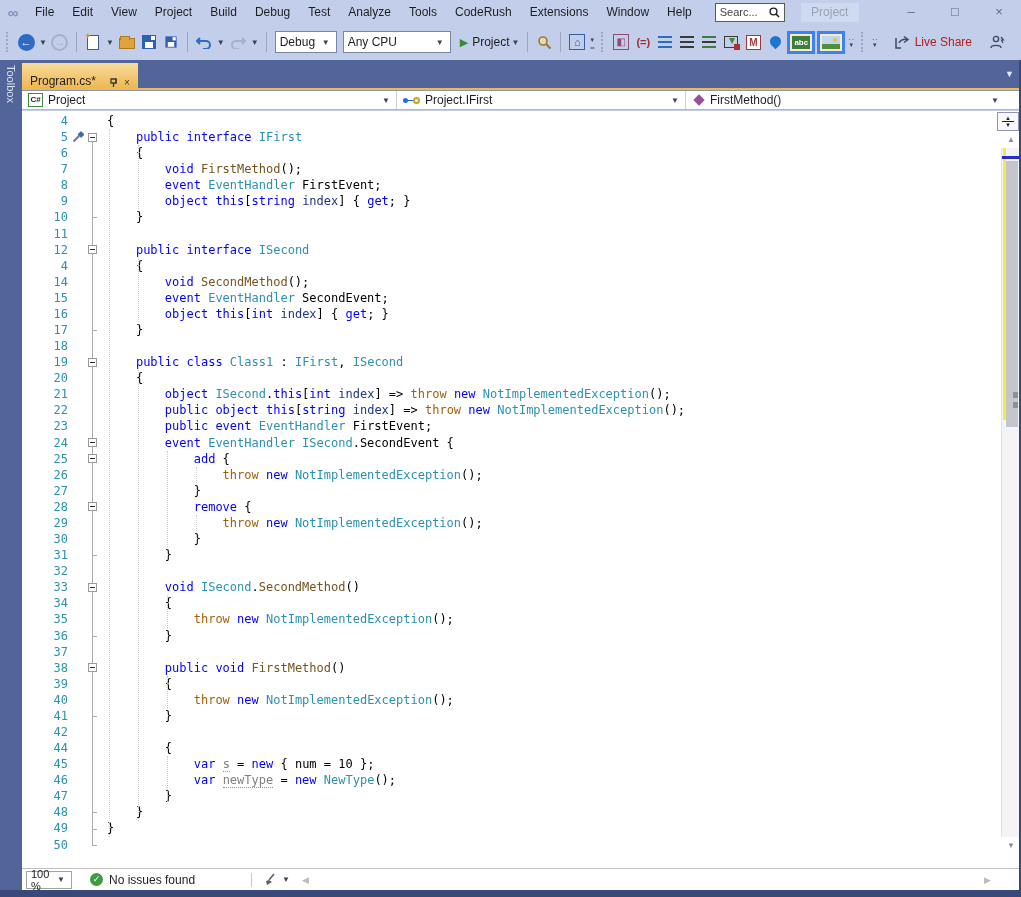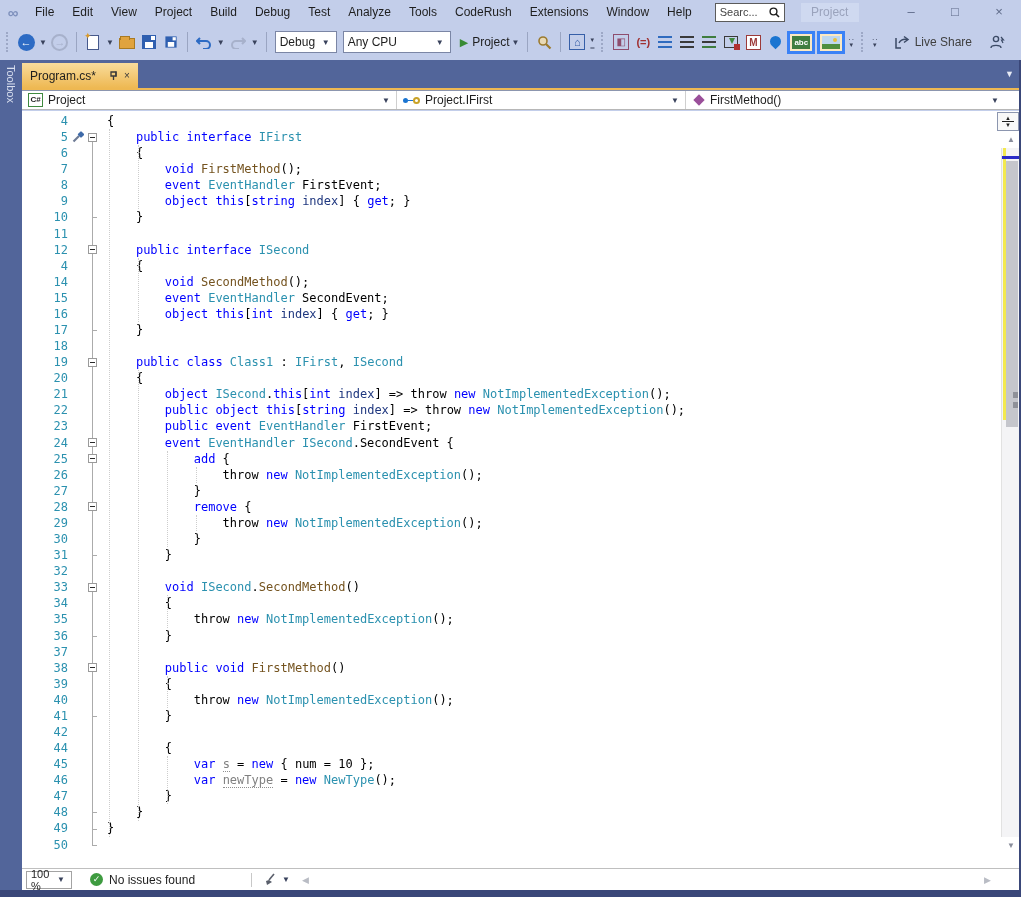--- a/index.html
+++ b/index.html
@@ -44,27 +44,27 @@
   .importbox:before{content:"";position:absolute;left:4px;top:1px;border-left:3px solid transparent;border-right:3px solid transparent;border-top:6px solid #3F8A3F;}
   .importbox:after{content:"";position:absolute;right:-3px;bottom:-3px;width:6px;height:6px;background:#B03030;}
   .pin-map{width:11px;height:11px;background:#1B75D1;border-radius:50% 50% 50% 0;transform:rotate(-45deg);margin-top:-2px;}
   .hl{background:#FBE9C3;border:3px solid #3b82f6;padding:2px;display:inline-flex;margin:0 1px;}
   .abc{width:18px;height:13px;background:#3F7D3F;color:#fff;font-size:8px;line-height:13px;text-align:center;font-weight:bold;}
   .imgico{width:18px;height:13px;background:linear-gradient(to bottom,#BFD8EE 0 8px,#4F8F3F 8px 13px);position:relative;}
   .imgico:before{content:"";position:absolute;right:3px;top:2px;width:4px;height:4px;border-radius:50%;background:#E8C23A;}
   .minitoggle{display:flex;flex-direction:column;align-items:center;line-height:5px;margin:0 2px;}
   .minitoggle i{font-style:normal;font-size:7px;color:#39425C;letter-spacing:1px;}
   .lsicon,.person,.magicon,.undoicon{display:inline-block;}
-  .lslabel{font-size:12px;color:#404040;margin-left:5px;}
+  .lslabel{font-size:12px;color:#b91c1c;margin-left:5px;}
 
   
   .toolboxstrip{position:absolute;left:0;top:60px;width:22px;bottom:7px;background:#52659A;}
   .toolboxstrip span{writing-mode:vertical-rl;color:#D9DFEF;font-size:11px;margin:5px 0 0 5px;display:inline-block;}
   .tabstrip{position:absolute;left:22px;right:0;top:60px;height:30px;background:#52659A;}
-  .tab{position:absolute;left:0;top:3px;height:25px;background:linear-gradient(to bottom,#F8DC9C,#EEB852);display:flex;align-items:center;padding:0 8px;}
+  .tab{position:absolute;left:0;top:3px;height:25px;background:linear-gradient(to bottom,#F8DC9C,#EEB852);display:flex;align-items:flex-end;padding:0 8px;}
   .tab .tabtitle{font-size:12px;color:#1E1E1E;margin-right:8px;}
   .tab .tabico{font-size:10px;color:#3A3A3A;margin-left:5px;}
   .tabunderline{position:absolute;left:0;right:0;bottom:0;height:2px;background:#EEB852;}
   .doclist{position:absolute;right:7px;top:9px;color:#E7EBF5;font-size:9px;}
 
   
   .navbar{position:absolute;left:22px;right:0;top:90px;height:20px;background:#fff;border-top:1px solid #8C96AF;border-bottom:1px solid #B7B7B7;display:flex;}
   .navsec{position:relative;display:flex;align-items:center;font-size:12px;color:#1E1E1E;border-right:1px solid #CFCFCF;padding-left:6px;}
   .navsec .ncaret{position:absolute;right:6px;font-size:8px;color:#39425C;}
   .csico{width:15px;height:14px;border:1px solid #3F8A3F;color:#1E1E1E;font-size:8px;font-weight:bold;text-align:center;line-height:12px;margin-right:5px;}
@@ -76,21 +76,21 @@
 
   
   .editor{position:absolute;left:22px;right:0;top:111px;bottom:29px;background:#fff;overflow:hidden;}
   .code-row{height:16.08px;display:flex;white-space:pre;font-family:"DejaVu Sans Mono",monospace;font-size:12px;line-height:16.08px;}
   .lnum{width:50px;text-align:right;color:#2B91AF;padding-right:4px;flex:none;}
   .lmargin{width:35px;flex:none;position:relative;}
   .lcode{flex:1;}
   .foldbox{position:absolute;left:16px;top:3.5px;width:9px;height:9px;border:1px solid #9A9A9A;background:#fff;z-index:3;}
   .foldbox:before{content:"";position:absolute;left:1px;top:3px;width:5px;height:1px;background:#2A2A2A;}
   .screw{position:absolute;left:0;top:2px;width:12px;height:12px;z-index:3;}
-  .sk{color:#0000FF}.st{color:#2B91AF}.sm{color:#74531F}.sc{color:#000000}.sp{color:#000}.sa{color:#1F377F}
+  .sk{color:#0000FF}.st{color:#2B91AF}.sm{color:#74531F}.sc{color:#a16207}.sp{color:#000}.sa{color:#1F377F}
   .su{color:#808080;border-bottom:1px dotted #8f8f8f;}
   .guide{position:absolute;width:0;border-left:1px dotted #CDCDCD;z-index:1;}
   .outline-vline{position:absolute;width:0;border-left:1px solid #ABABAB;z-index:2;}
   .fold-tick{position:absolute;width:5px;height:1px;background:#ABABAB;z-index:2;}
 
   
   .vscroll{position:absolute;right:2px;top:0;width:18px;bottom:0;}
   .splitbtn{position:absolute;right:0;top:1px;width:22px;height:19px;background:#F8F8F8;border:1px solid #8C96AF;display:flex;align-items:center;justify-content:center;flex-direction:column;font-size:6px;color:#1E1E1E;line-height:4px;}
   .splitbtn .bar{width:12px;height:1px;background:#1E1E1E;margin:1px 0;}
   .sb-up{position:absolute;right:4px;top:24px;color:#8A8E9C;font-size:8px;}

